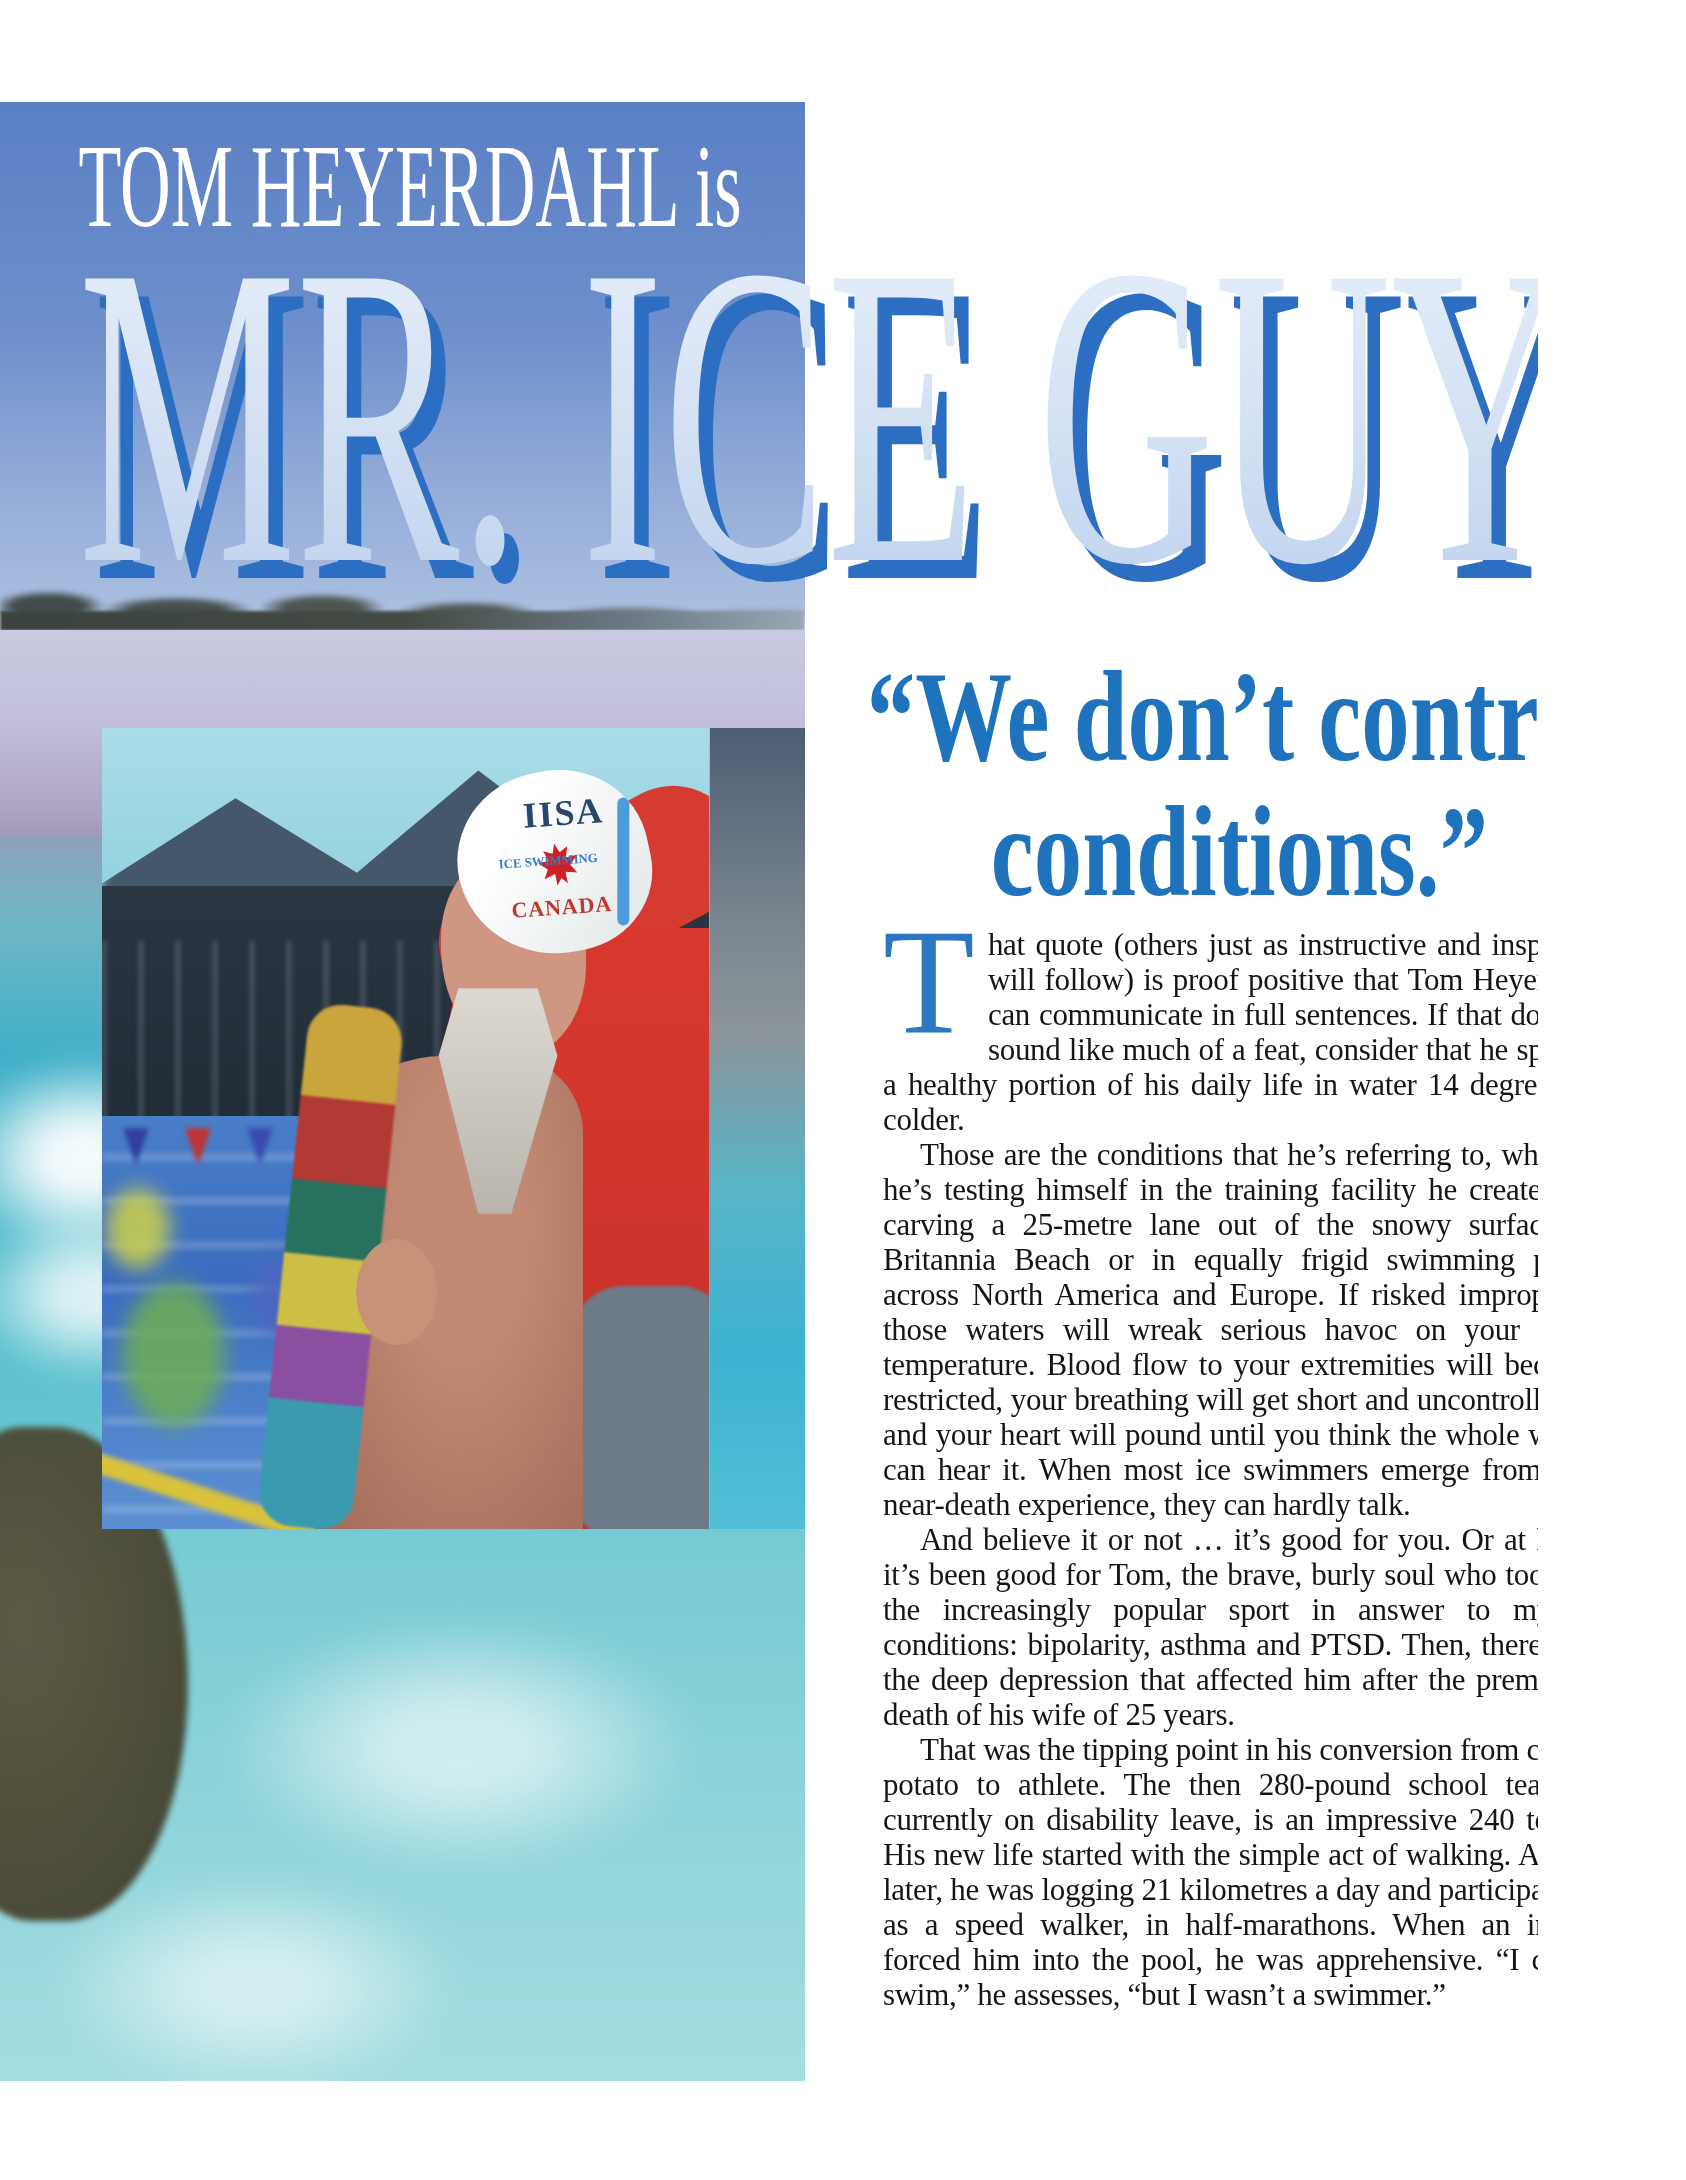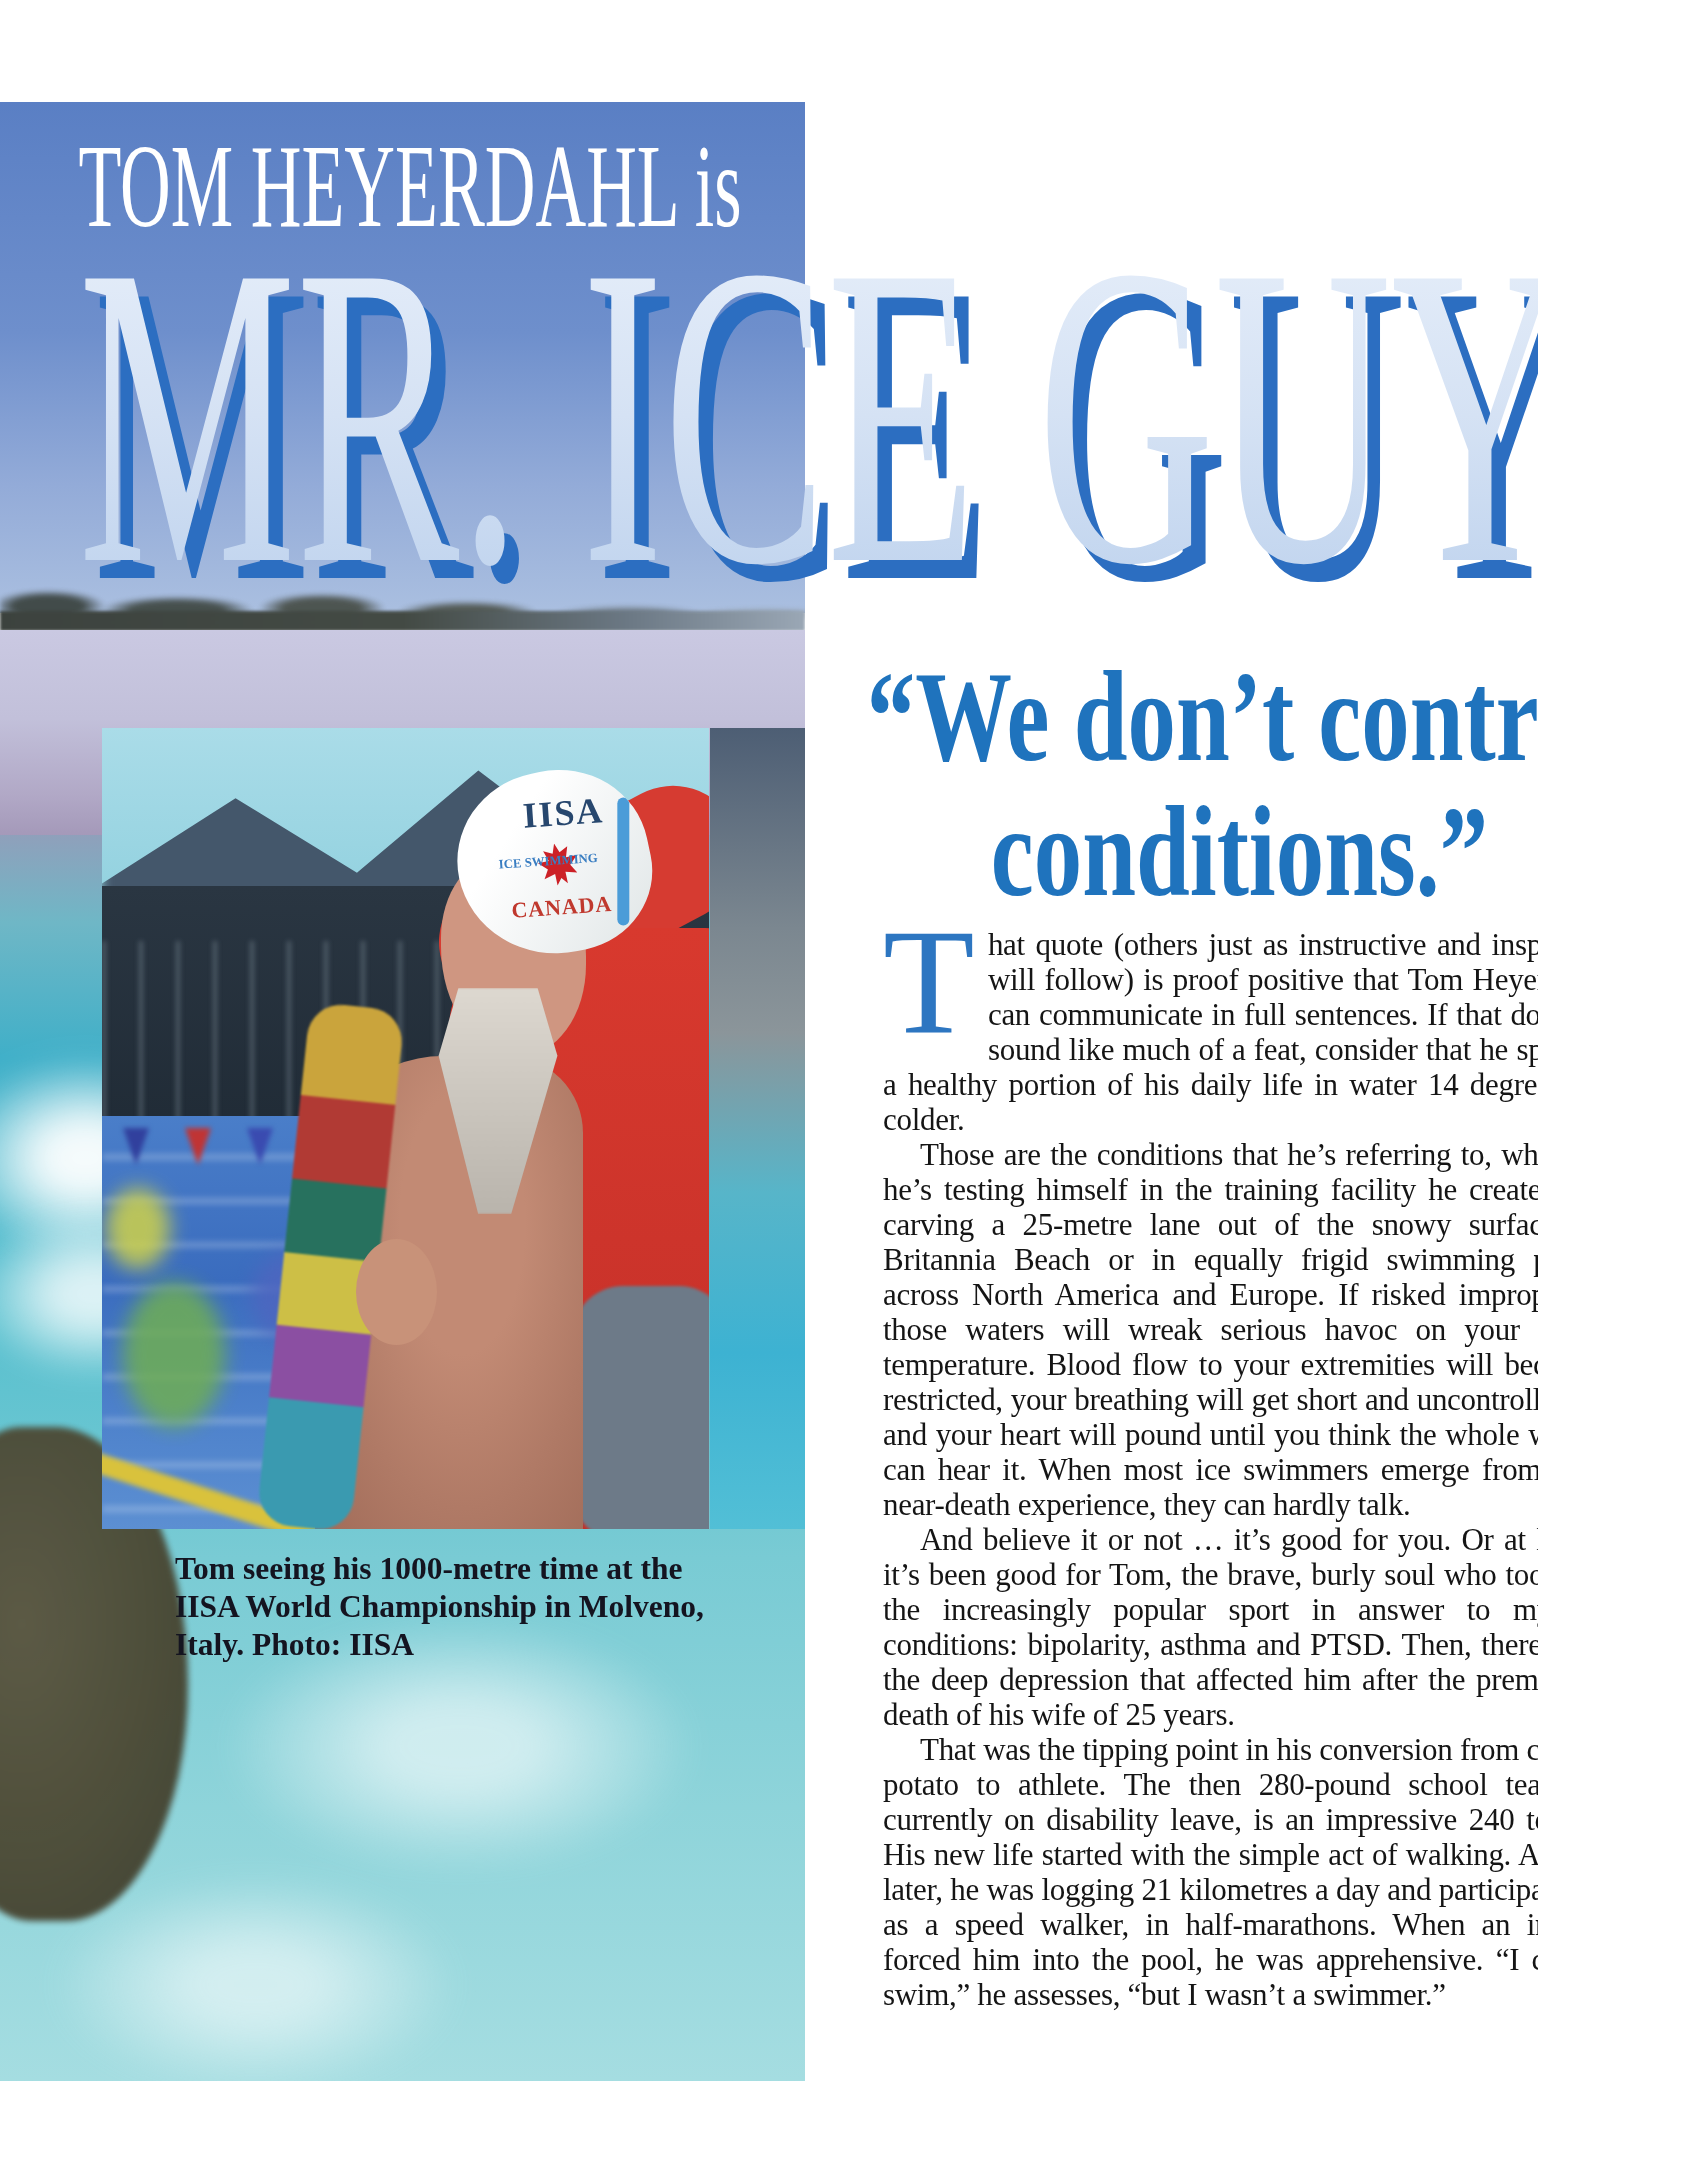--- a/index.html
+++ b/index.html
@@ -167,21 +167,20 @@
     <div class="ph-beard"></div>
     <div class="ph-cap">
       <div class="cap-swoosh"></div>
       <div class="cap-iisa">IISA</div>
       <div class="maple"></div>
       <div class="cap-ice">ICE SWIMMING</div>
       <div class="cap-canada">CANADA</div>
     </div>
   </div>
 
-  <div class="caption">Tom seeing his 1000-metre time at the IISA World Championship in Molveno, Italy. Photo: IISA</div>
 
   <div class="quote">
     <div>“We don’t control</div>
     <div>conditions.”</div>
   </div>
 
   <div class="bodycol">
     <p><span class="dropcap">T</span><span>hat quote (others just as instructive and inspiring will follow) is proof positive that Tom Heyerdahl can communicate in full sentences. If that doesn’t sound like much of a feat, consider that he spends a healthy portion of his daily life in water 14 degrees or colder.</span></p>
     <p class="indent">Those are the conditions that he’s referring to, whether he’s testing himself in the training facility he created by carving a 25-metre lane out of the snowy surface of Britannia Beach or in equally frigid swimming pools across North America and Europe. If risked improperly, those waters will wreak serious havoc on your body temperature. Blood flow to your extremities will become restricted, your breathing will get short and uncontrollable, and your heart will pound until you think the whole world can hear it. When most ice swimmers emerge from that near-death experience, they can hardly talk.</p>
     <p class="indent">And believe it or not … it’s good for you. Or at least, it’s been good for Tom, the brave, burly soul who took up the increasingly popular sport in answer to myriad conditions: bipolarity, asthma and PTSD. Then, there was the deep depression that affected him after the premature death of his wife of 25 years.</p>

